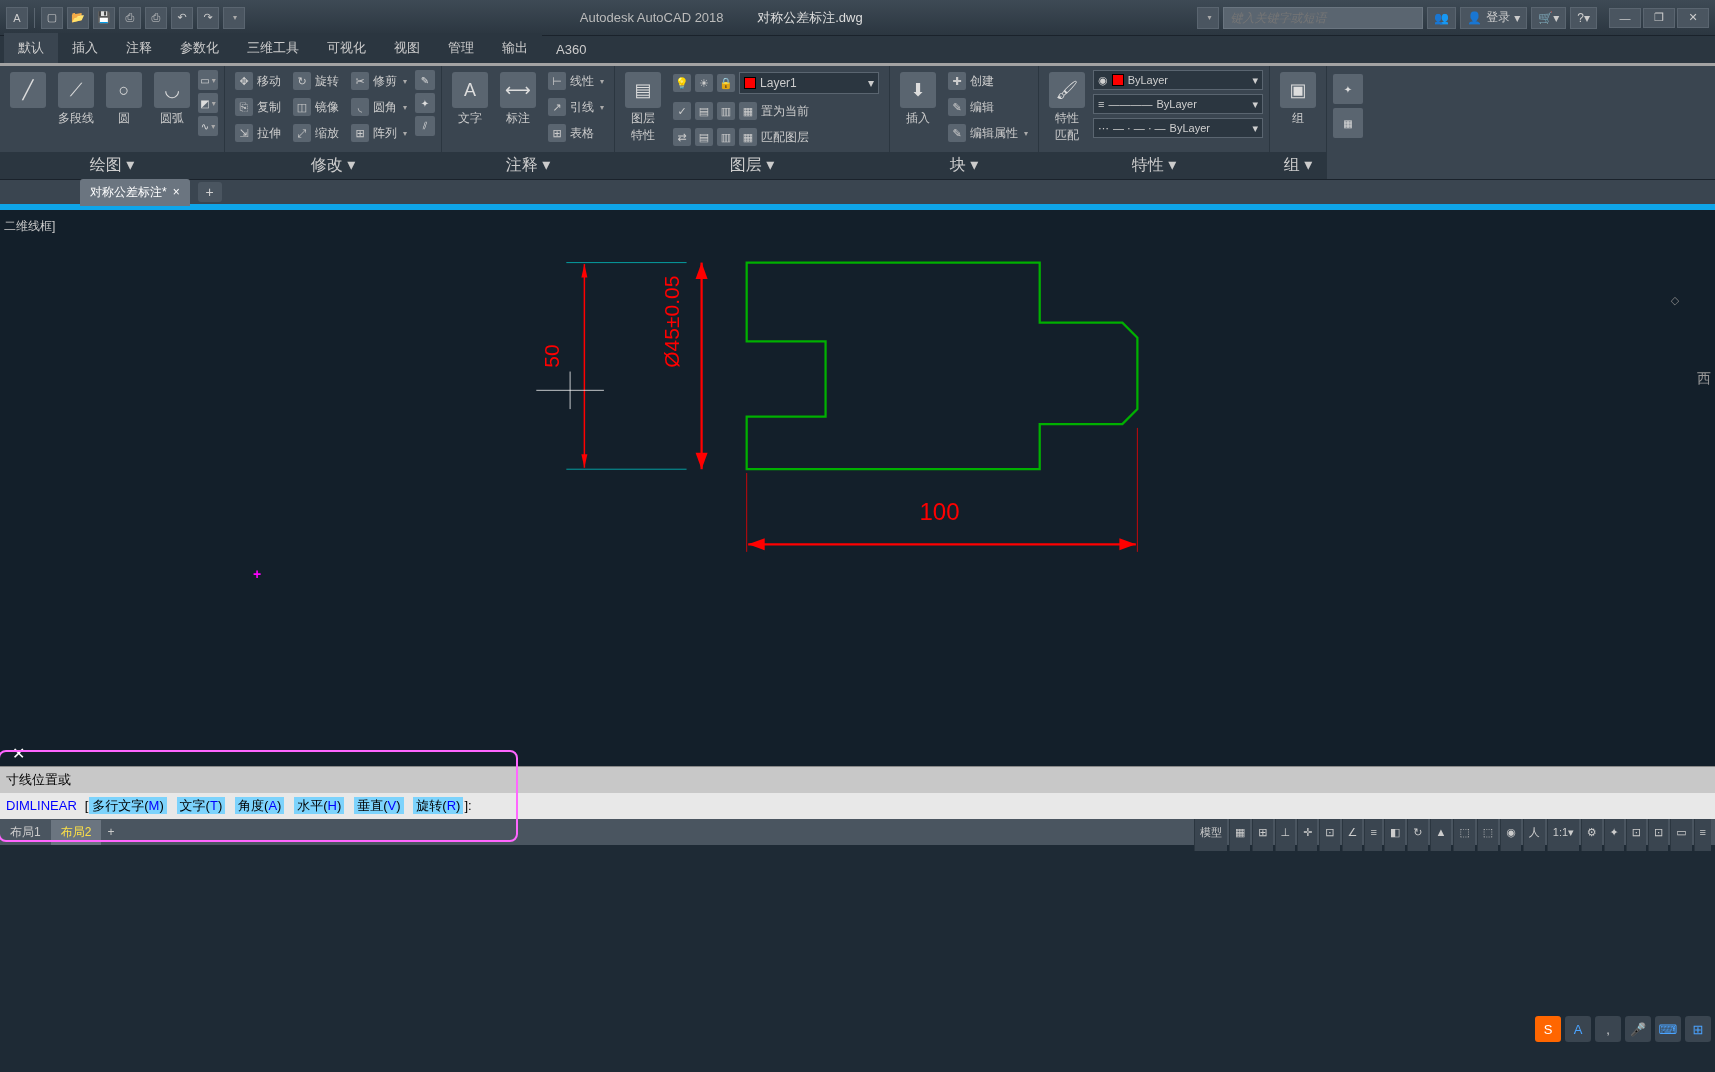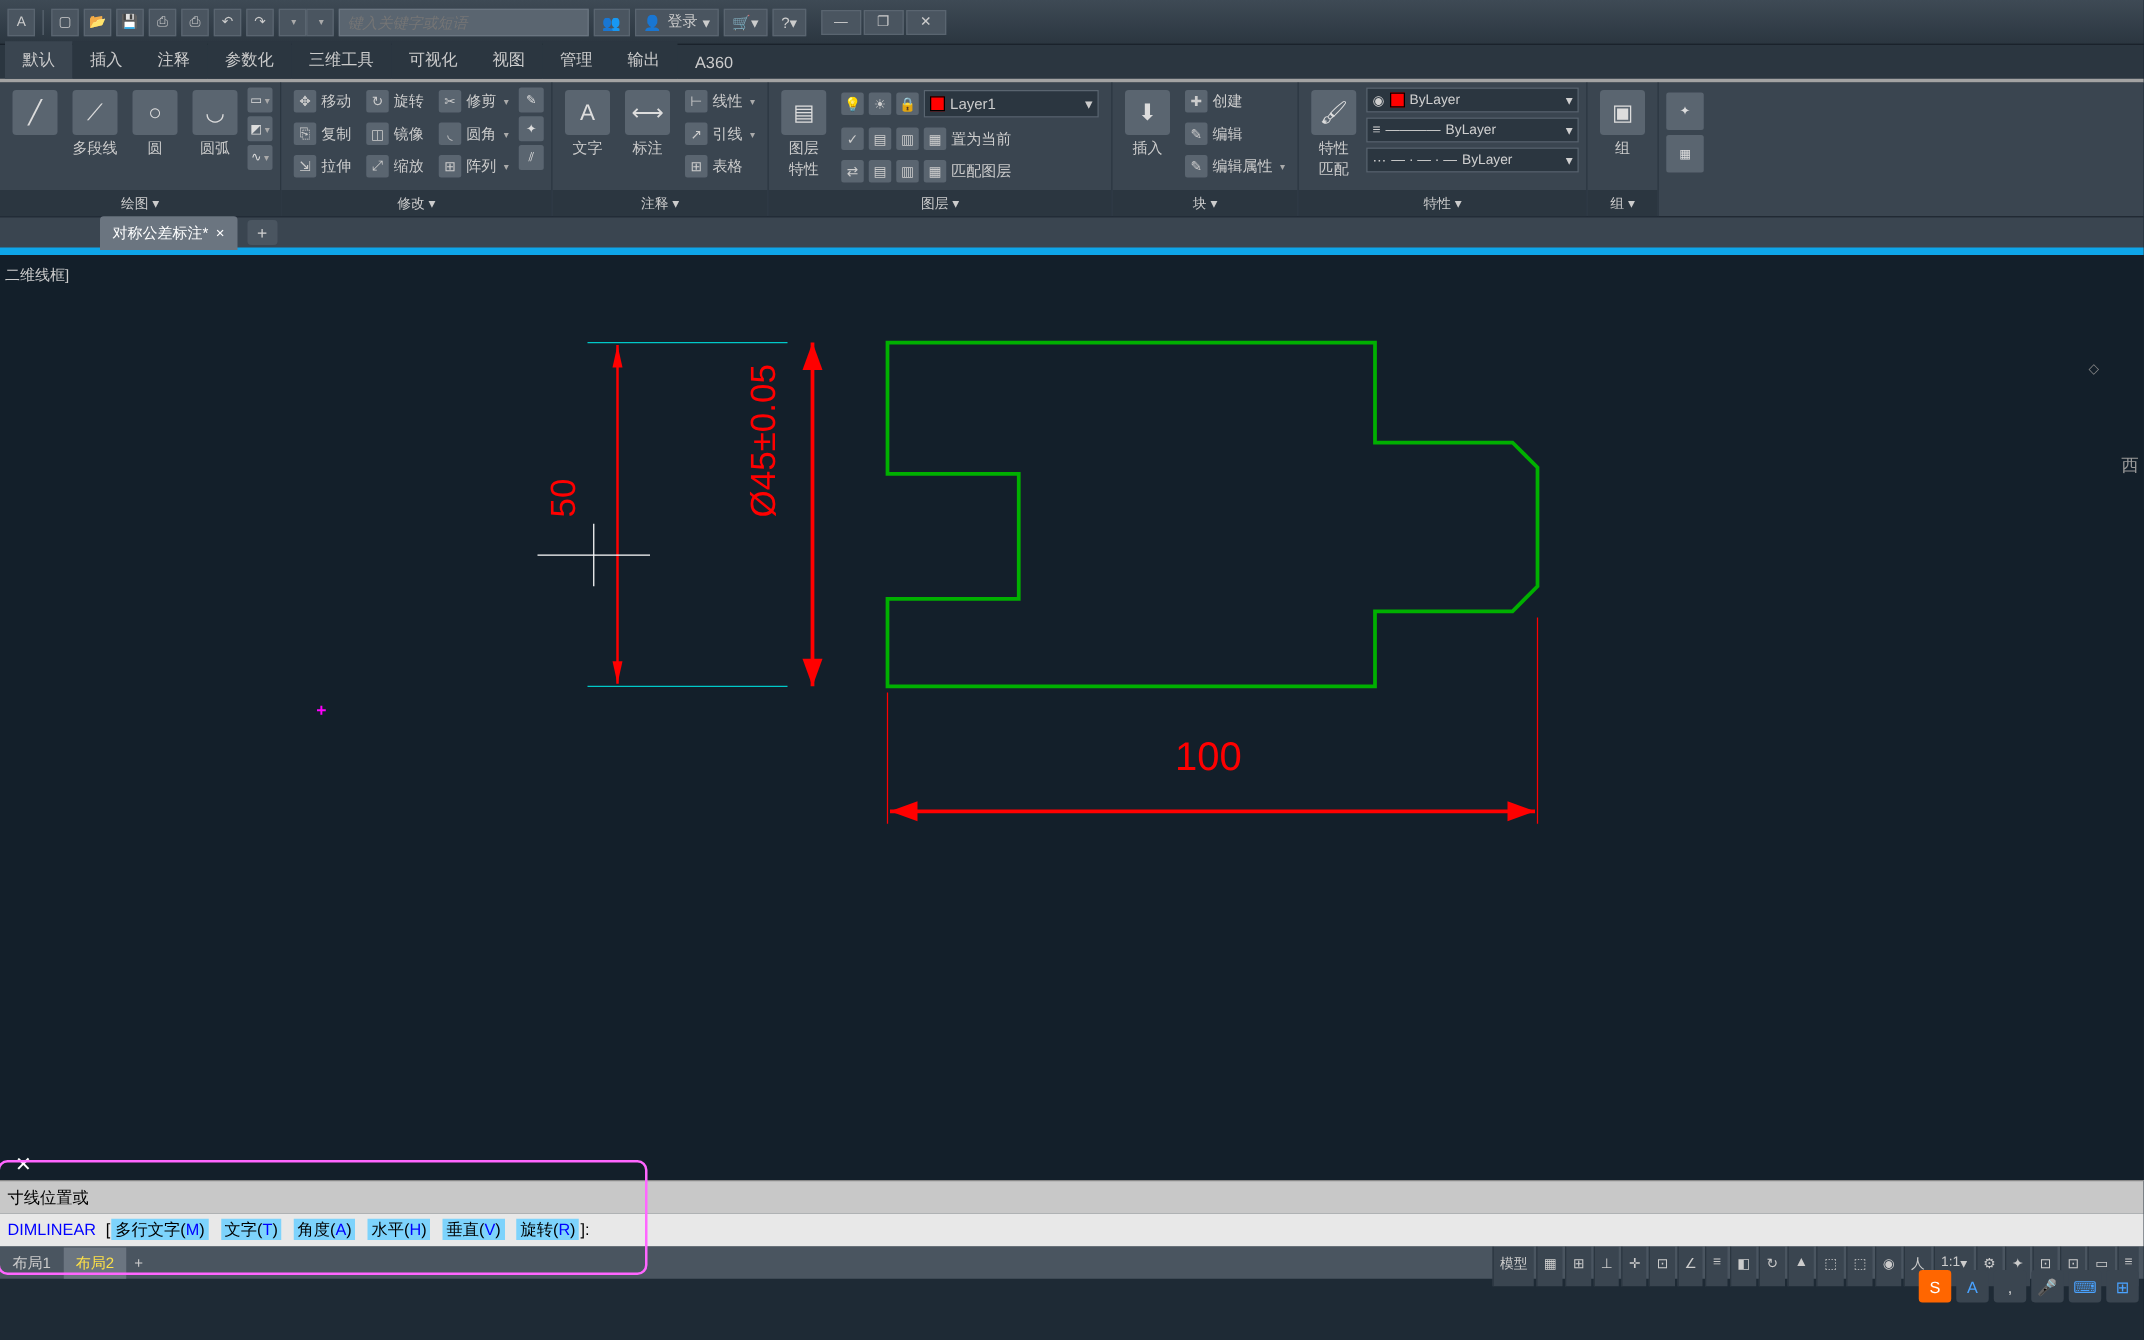--- a/index.html
+++ b/index.html
@@ -21,21 +21,21 @@
 
 
 .tabstrip { height: 30px; background: #2b3640; display: flex; align-items: flex-end; padding-left: 4px; border-bottom: 3px solid #a3a3a3; }
 .tab { padding: 6px 14px; color: #ccc; font-size: 13px; background: #2b3640; }
 .tab.active { background: #3a4550; }
 
 
 .ribbon { background: #3a4550; display: flex; border-bottom: 1px solid #1a222b; }
 .panel { border-right: 1px solid #2b3640; padding: 4px 6px 0 6px; display: flex; flex-direction: column; }
 .panel-body { display: flex; gap: 4px; flex: 1; align-items: flex-start; }
-.panel-title { text-align: center; font-size: 11px; color: #ccc; padding: 3px 0; background: #2b3640; margin: 4px -6px 0 -6px; }
+.panel-title { text-align: center; font-size: 16px; color: #ccc; padding: 3px 0; background: #2b3640; margin: 4px -6px 0 -6px; }
 .big-btn { display: flex; flex-direction: column; align-items: center; gap: 2px; padding: 2px 4px; }
 .big-btn .icon { width: 36px; height: 36px; background: #5a6570; border-radius: 3px; display:flex; align-items:center; justify-content:center; font-size:18px; color:#ddd;}
 .big-btn .lbl { font-size: 12px; color: #ccc; }
 .rows { display: flex; flex-direction: column; gap: 4px; }
 .row-btn { display: flex; align-items: center; gap: 4px; font-size: 12px; color: #ccc; padding: 2px 4px; }
 .row-btn .ic { width: 18px; height: 18px; background: #5a6570; border-radius: 2px; display:inline-flex; align-items:center; justify-content:center; font-size:11px;}
 .arrow::after { content: "▾"; font-size: 8px; margin-left: 2px; color: #aaa; }
 .small-stack { display: flex; flex-direction: column; gap: 3px; }
 .small-row { display: flex; gap: 3px; }
 .sm-btn { width: 20px; height: 20px; background: #5a6570; border-radius: 2px; display:flex; align-items:center; justify-content:center; font-size:10px; color:#ddd;}
@@ -43,21 +43,21 @@
 .layer-swatch { width: 12px; height: 12px; background: #f00; border:1px solid #000; }
 .prop-drop { width: 170px; height: 20px; background: #2b3640; border: 1px solid #5a6570; display: flex; align-items: center; padding: 0 4px; font-size: 11px; justify-content: space-between; }
 
 
 .filetabs { height: 30px; background: #3a4550; display: flex; align-items: center; padding-left: 80px; border-bottom: 6px solid #0ea5e9; }
 .filetab { background: #6b7580; color: #fff; padding: 5px 10px; font-size: 12px; display: flex; align-items: center; gap: 6px; border-radius: 3px 3px 0 0; }
 .filetab .close { font-size: 12px; }
 .filetab-add { margin-left: 8px; width: 24px; height: 20px; background: #4a5560; border-radius: 3px; display: flex; align-items: center; justify-content: center; font-size: 14px; }
 
 
-.canvas { background: #131f2a; position: relative; height: 740px; }
+.canvas { background: #131f2a; position: relative; height: 556px; }
 .vs-label { position: absolute; left: 4px; top: 8px; color: #ccc; font-size: 12px; }
 svg.drawing { position: absolute; inset: 0; width: 100%; height: 100%; }
 .crosshair { position:absolute; left:253px; top:356px; color:#ff00ff; font-size:14px; font-weight:bold; }
 .navcube { position:absolute; right:0; top:50px; width:80px; height:80px; color:#888; font-size:11px; display:flex; align-items:center; justify-content:center; }
 .navw { position:absolute; right:4px; top:160px; color:#999; font-size:14px; }
 
 
 .cmd-area { position: relative; }
 .cmd-close { position:absolute; left:12px; top:-22px; color:#fff; font-size:16px; }
 .highlight-border { position: absolute; left: -2px; top: -16px; width: 520px; height: 92px; border: 2px solid #ff66ff; border-radius: 8px; pointer-events:none; z-index:10;}
@@ -86,20 +86,24 @@
     <div class="qat-btn">A</div>
     <div class="qat-sep"></div>
     <div class="qat-btn">▢</div>
     <div class="qat-btn">📂</div>
     <div class="qat-btn">💾</div>
     <div class="qat-btn">⎙</div>
     <div class="qat-btn">⎙</div>
     <div class="qat-btn">↶</div>
     <div class="qat-btn">↷</div>
     <div class="qat-btn arrow"></div>
+  </div>
+  <div class="title-center">
+    <span class="app">Autodesk AutoCAD 2018</span>
+    <span class="doc">对称公差标注.dwg</span>
   </div>
   <div class="title-right">
     <div class="qat-btn arrow"></div>
     <input class="title-search" placeholder="键入关键字或短语" style="">
     <div class="title-rbtn">👥</div>
     <div class="title-rbtn">👤 <span>登录</span> ▾</div>
     <div class="title-rbtn">🛒▾</div>
     <div class="title-rbtn">?▾</div>
     <div class="win-controls">
       <div class="win-btn">—</div>

